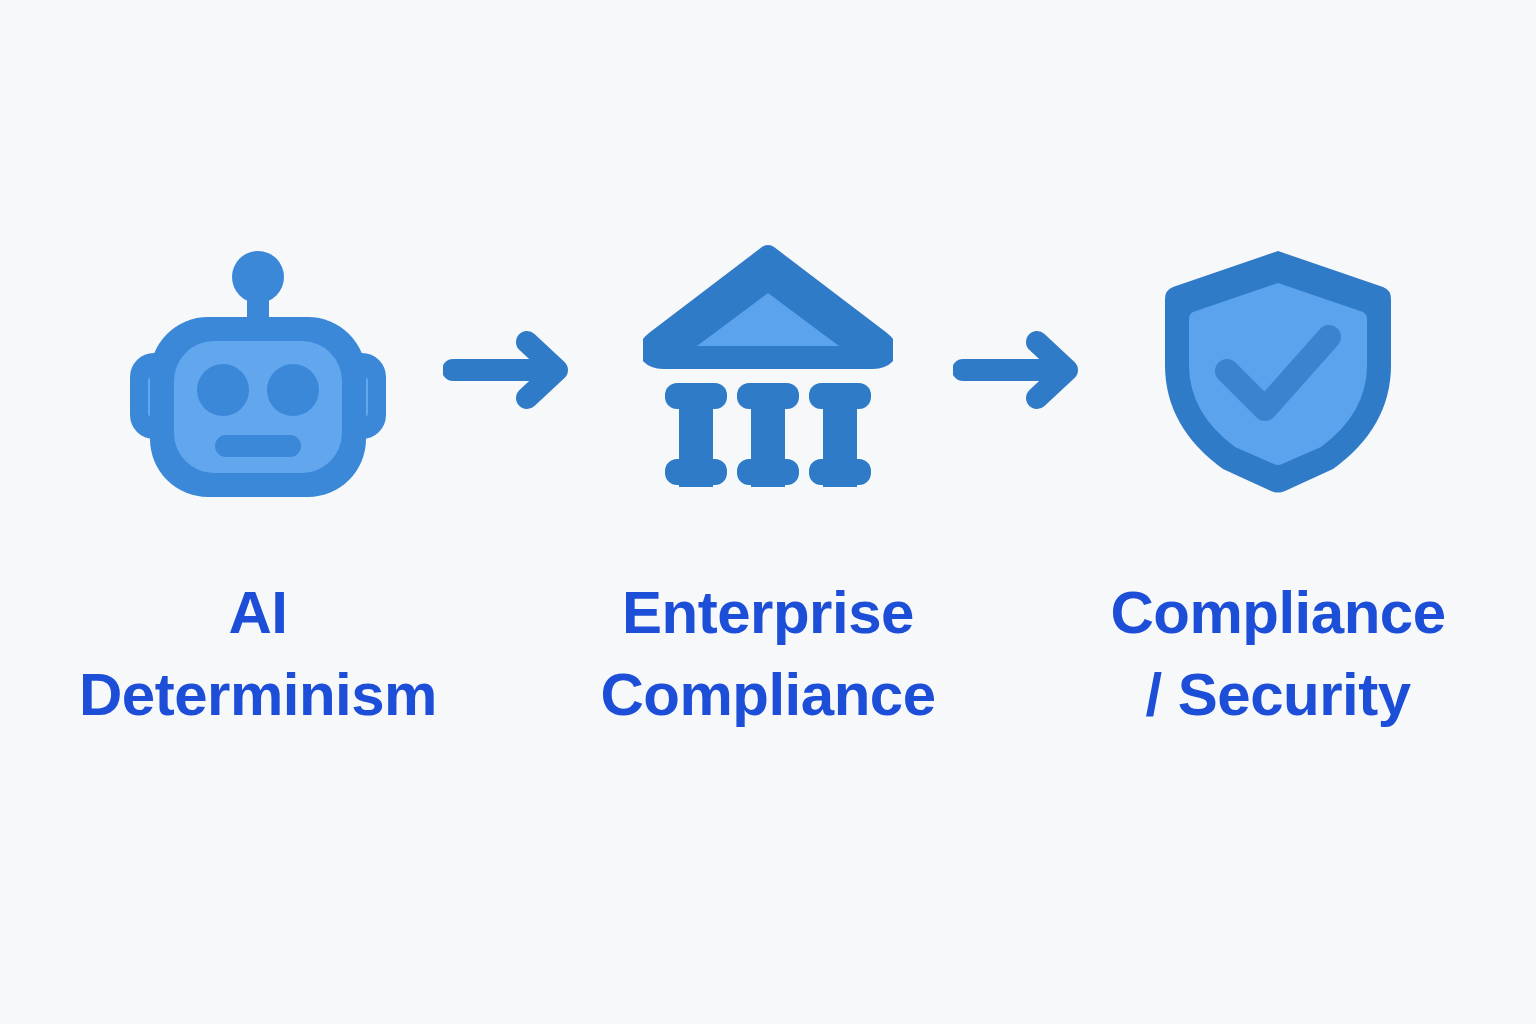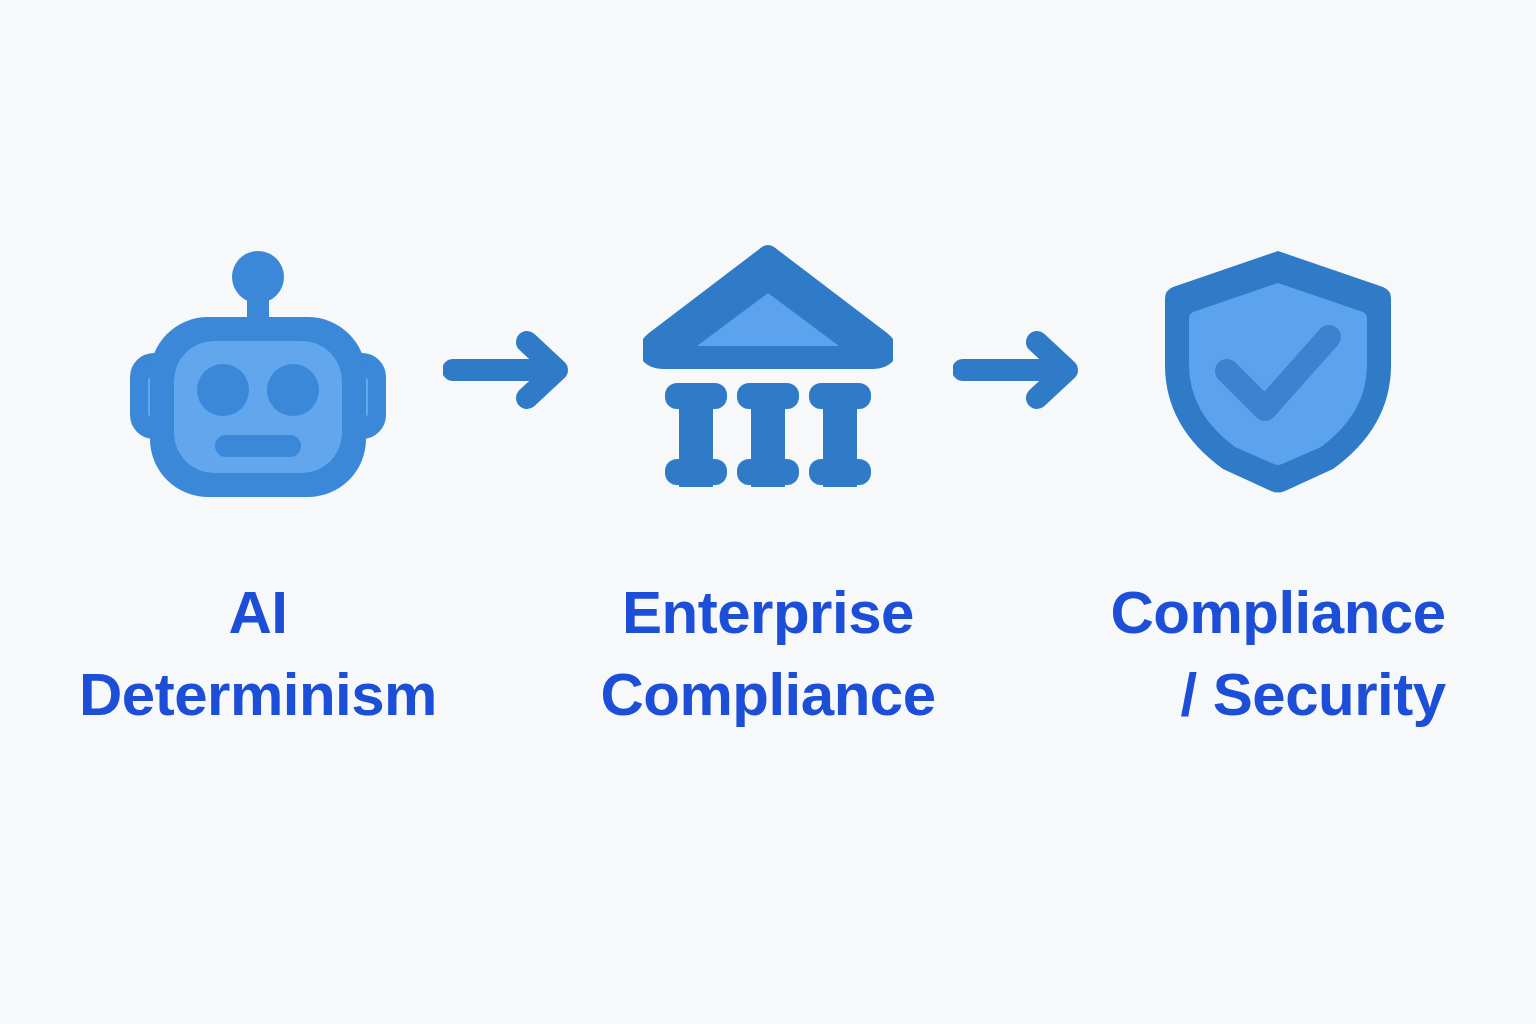--- a/index.html
+++ b/index.html
@@ -55,21 +55,21 @@
   .label {
     margin-top: 52px;
     text-align: center;
     color: #1d4ed8;
     font-size: 60px;
     font-weight: bold;
     line-height: 1.37;
     letter-spacing: -0.5px;
     white-space: nowrap;
   }
-  .label .l2 { display: block; text-align: right; }
+  .label .l2 { display: block; }
 </style>
 </head>
 <body>
 
 <div class="canvas">
   <div class="flow">
 
     <div class="step">
       <div class="icon-slot">
         <svg width="260" height="270" viewBox="0 0 260 270">

